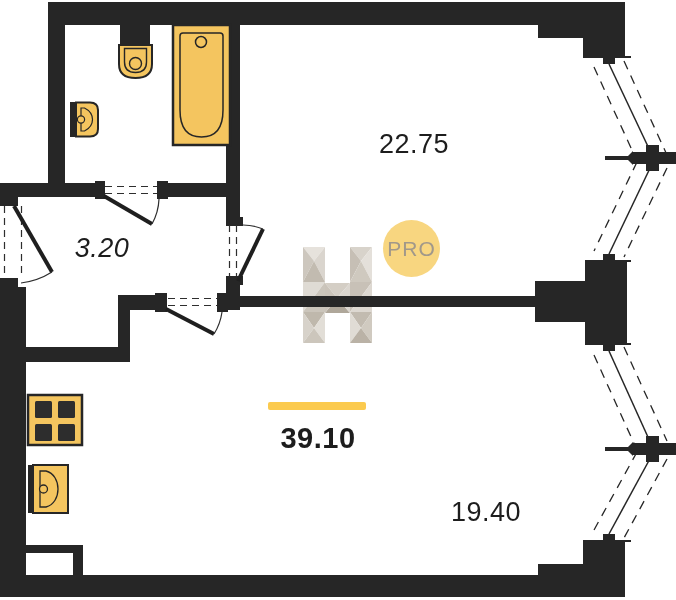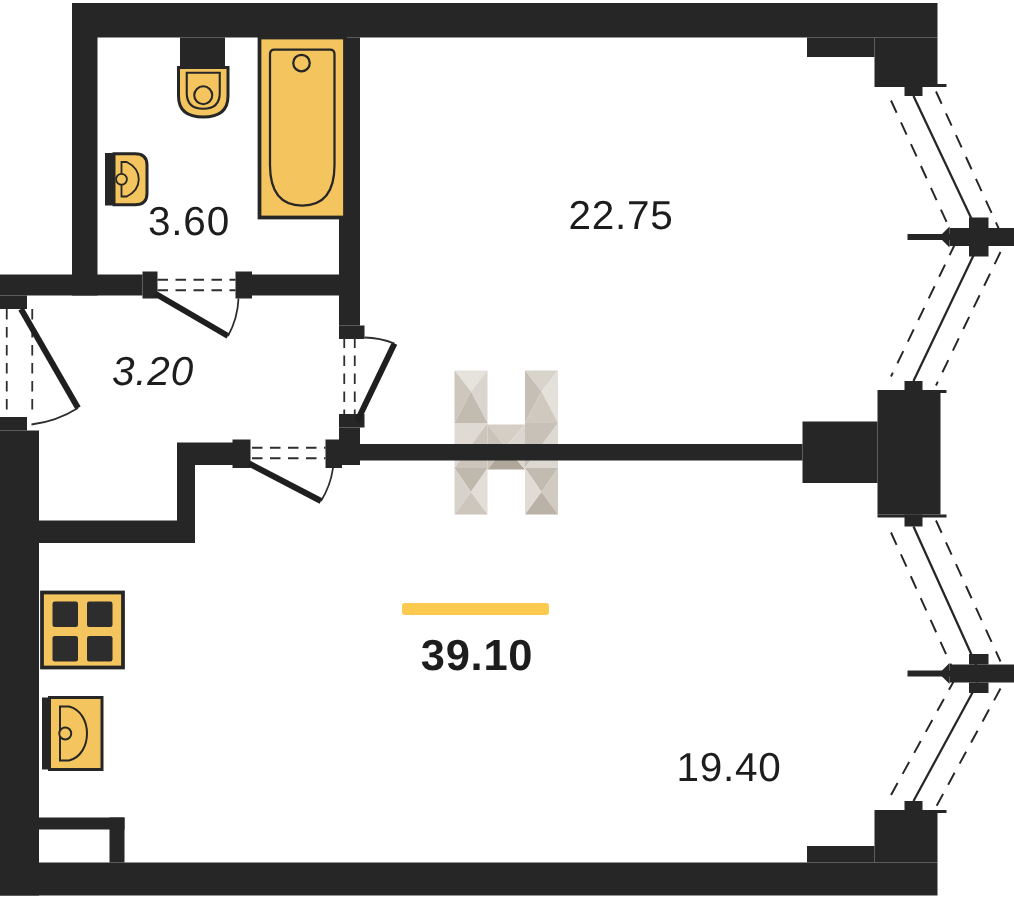--- a/index.html
+++ b/index.html
@@ -185,26 +185,28 @@
     </g>
 
     <g>
       <rect x="28" y="465" width="7" height="48" fill="#262626"></rect>
       <rect x="33" y="465" width="35" height="48" fill="#F4C55F" stroke="#262626" stroke-width="2"></rect>
       <path d="M 40 471 H 46 C 62 475 62 503 46 507 H 40 Z" fill="none" stroke="#262626" stroke-width="1.3"></path>
       <circle cx="43.5" cy="489" r="4" fill="#F4C55F" stroke="#262626" stroke-width="1.3"></circle>
     </g>
   </svg>
 
-  <div class="area-label" style="left:126px;top:148px;">3.60</div>
 
   <div class="area-label" style="left:102px;top:248px;font-style:italic;">3.20</div>
 
   <div class="area-label" style="left:414px;top:144px;">22.75</div>
 
   <div class="area-label" style="left:486px;top:512px;">19.40</div>
 
   <div class="accent-line"></div>
 
   <div class="area-label total" style="left:318px;top:438px;">39.10</div>
 
+  <div class="pro-badge">
+    <span>PRO</span>
+  </div>
 
 </div>
 
 </body></html>

